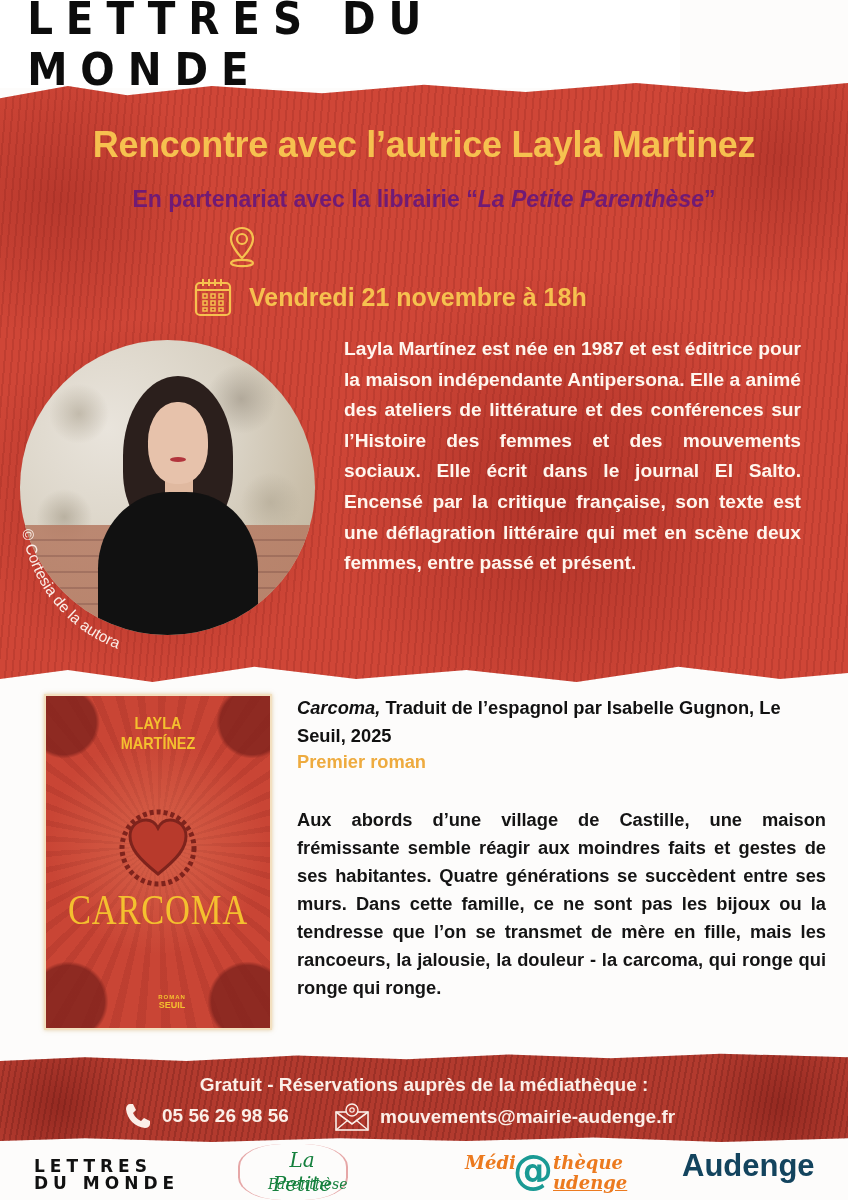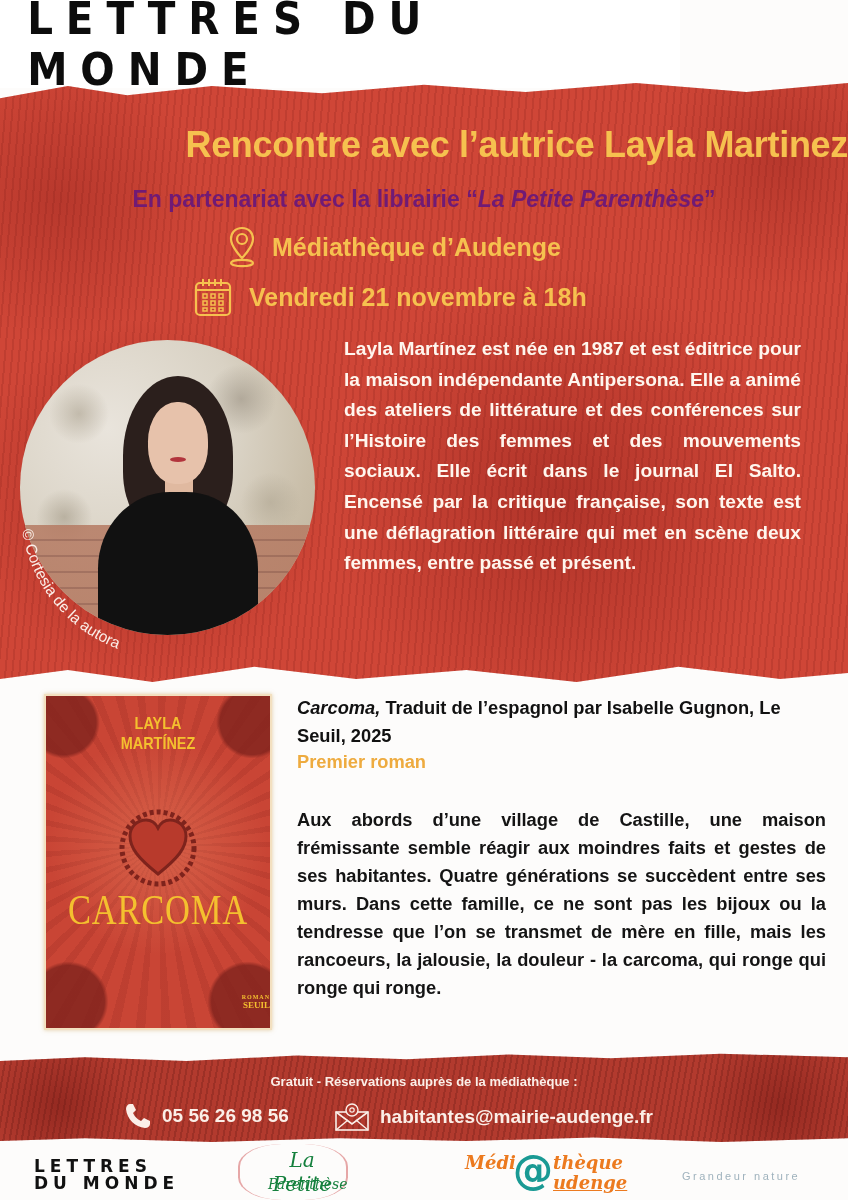--- a/index.html
+++ b/index.html
@@ -29,21 +29,21 @@
       repeating-linear-gradient(95deg, rgba(120,25,20,0.18) 0px, rgba(120,25,20,0.18) 2px, transparent 2px, transparent 7px),
       radial-gradient(circle at 150px 420px, rgba(140,30,25,0.35) 0px, rgba(140,30,25,0.35) 60px, transparent 180px),
       radial-gradient(circle at 560px 420px, rgba(140,30,25,0.45) 0px, transparent 230px),
       radial-gradient(circle at 780px 80px, rgba(140,30,25,0.35) 0px, transparent 130px),
       radial-gradient(circle at 60px 120px, rgba(140,30,25,0.35) 0px, transparent 140px);
     clip-path: polygon(0 3%, 8% 1%, 15% 2.5%, 25% 1%, 38% 2.2%, 50% 0.8%, 62% 2%, 75% 0.5%, 88% 2%, 100% 0.5%,
                        100% 98%, 92% 99%, 80% 97%, 68% 99.5%, 55% 97.5%, 42% 99%, 30% 97%, 18% 99.5%, 8% 97.5%, 0 99%);
   }
 
   .event-title {
-    position: absolute; left: 0; top: 124px; width: 848px; text-align: right;
+    position: absolute; left: 0; top: 124px; width: 848px; text-align: center;
     font-family: "Liberation Sans", sans-serif; font-weight: bold;
     font-size: 36px; color: #f6c14f; letter-spacing: -0.3px;
   }
   .partner-line {
     position: absolute; left: 0; top: 186px; width: 848px; text-align: center;
     font-family: "Liberation Sans", sans-serif; font-weight: bold;
     font-size: 23px; color: #701a75;
   }
   .partner-line em { font-style: italic; }
 
@@ -125,22 +125,22 @@
   }
   .book-heart {
     position: absolute; left: 72px; top: 112px; width: 80px; height: 80px;
   }
   .book-title {
     position: absolute; left: 0; top: 190px; width: 100%; text-align: center;
     font-family: "Liberation Serif", serif; font-size: 42px; color: #f4c02f;
     letter-spacing: 1px; transform: scaleX(0.82);
   }
   .book-publisher {
-    position: absolute; left: 0; top: 298px; width: 100%; text-align: right;
-    font-family: Liberation Serif, serif; font-weight: bold; color: #f4c02f; padding-left: 28px;
+    position: absolute; left: 0; top: 298px; width: 100%; text-align: center;
+    font-family: Liberation Sans, sans-serif; font-weight: bold; color: #f4c02f; padding-left: 28px;
   }
   .book-publisher .small { display: block; font-size: 6px; letter-spacing: 1px; }
   .book-publisher .seuil { display: block; font-size: 9px; }
 
   .book-info {
     position: absolute; left: 297px; top: 694px; width: 530px;
     font-family: "Liberation Sans", sans-serif; font-weight: bold;
     font-size: 18.3px; line-height: 28px; color: #111111;
   }
   .book-info em { font-style: italic; }
@@ -163,21 +163,21 @@
     background-image:
       repeating-linear-gradient(100deg, rgba(90,20,15,0.25) 0px, rgba(90,20,15,0.25) 2px, transparent 2px, transparent 6px),
       radial-gradient(circle at 60px 55px, rgba(120,25,20,0.5) 0, transparent 70px),
       radial-gradient(circle at 780px 55px, rgba(120,25,20,0.5) 0, transparent 80px);
     clip-path: polygon(0 12%, 10% 8%, 22% 12%, 35% 6%, 48% 10%, 60% 5%, 72% 9%, 85% 4%, 100% 8%,
                        100% 96%, 85% 100%, 70% 95%, 55% 99%, 40% 96%, 25% 100%, 10% 96%, 0 99%);
   }
   .footer-title {
     position: absolute; left: 0; top: 1074px; width: 848px; text-align: center;
     font-family: "Liberation Sans", sans-serif; font-weight: bold;
-    font-size: 13px; color: #fbefe8;
+    font-size: 19px; color: #fbefe8;
   }
   .contact {
     position: absolute; top: 1102px; display: flex; align-items: center;
     font-family: "Liberation Sans", sans-serif; font-weight: bold;
     font-size: 19px; color: #fbefe8;
   }
   .contact.phone { left: 124px; }
   .contact.email { left: 334px; }
   .contact svg { margin-right: 10px; }
 
@@ -221,21 +221,20 @@
 <div class="event-title">Rencontre avec l’autrice Layla Martinez</div>
 
 <div class="partner-line"><span>En partenariat avec la librairie “</span><em>La Petite Parenthèse</em><span>”</span></div>
 
 <div class="info-row location">
   <svg width="28" height="42" viewBox="0 0 28 42">
     <path d="M14 2 C7 2 3 7 3 13 C3 21 14 32 14 32 C14 32 25 21 25 13 C25 7 21 2 14 2 Z" fill="none" stroke="#f6c14f" stroke-width="2.2"></path>
     <circle cx="14" cy="13" r="5" fill="none" stroke="#f6c14f" stroke-width="2.2"></circle>
     <ellipse cx="14" cy="37" rx="11" ry="3.2" fill="none" stroke="#f6c14f" stroke-width="2.2"></ellipse>
   </svg>
-  <span>Médiathèque d’Audenge</span>
 </div>
 
 <div class="info-row date">
   <svg width="40" height="42" viewBox="0 0 40 42">
     <rect x="3" y="7" width="34" height="32" rx="4" fill="none" stroke="#f6c14f" stroke-width="2.2"></rect>
     <line x1="3" y1="14" x2="37" y2="14" stroke="#f6c14f" stroke-width="2.2"></line>
     <g stroke="#f6c14f" stroke-width="2">
         <line x1="10" y1="3" x2="10" y2="10"></line>
         <line x1="16" y1="3" x2="16" y2="10"></line>
         <line x1="22" y1="3" x2="22" y2="10"></line>
@@ -310,35 +309,36 @@
 
 <div class="contact email">
   <svg width="36" height="30" viewBox="0 0 36 30">
     <rect x="2" y="10" width="32" height="18" fill="none" stroke="#fbefe8" stroke-width="1.6"></rect>
     <polyline points="2,10 18,22 34,10" fill="none" stroke="#fbefe8" stroke-width="1.6"></polyline>
     <line x1="2" y1="28" x2="14" y2="18" stroke="#fbefe8" stroke-width="1.4"></line>
     <line x1="34" y1="28" x2="22" y2="18" stroke="#fbefe8" stroke-width="1.4"></line>
     <circle cx="18" cy="8" r="6" fill="#b23a2e" stroke="#fbefe8" stroke-width="1.4"></circle>
     <circle cx="18" cy="8" r="2.2" fill="none" stroke="#fbefe8" stroke-width="1.2"></circle>
   </svg>
-  <span>habitantes@mairie-audenge.fr</span>
+  <span>mouvements@mairie-audenge.fr</span>
 </div>
 
 <div class="logo logo-ldm">
   <span>LETTRES</span>
   <span>DU MONDE</span>
 </div>
 
 <div class="logo logo-pp">
   <span class="l1">La Petite</span>
   <span class="l2">Parenthèse</span>
 </div>
 
 <div class="logo logo-med">
   <span class="t1">Médi</span>
   <span class="at">@</span>
   <span class="t2">thèque</span>
   <span class="t3">udenge</span>
 </div>
 
 <div class="logo logo-aud">
+  <div class="name">Audenge</div>
   <div class="tag">Grandeur nature</div>
 </div>
 
 </body></html>

